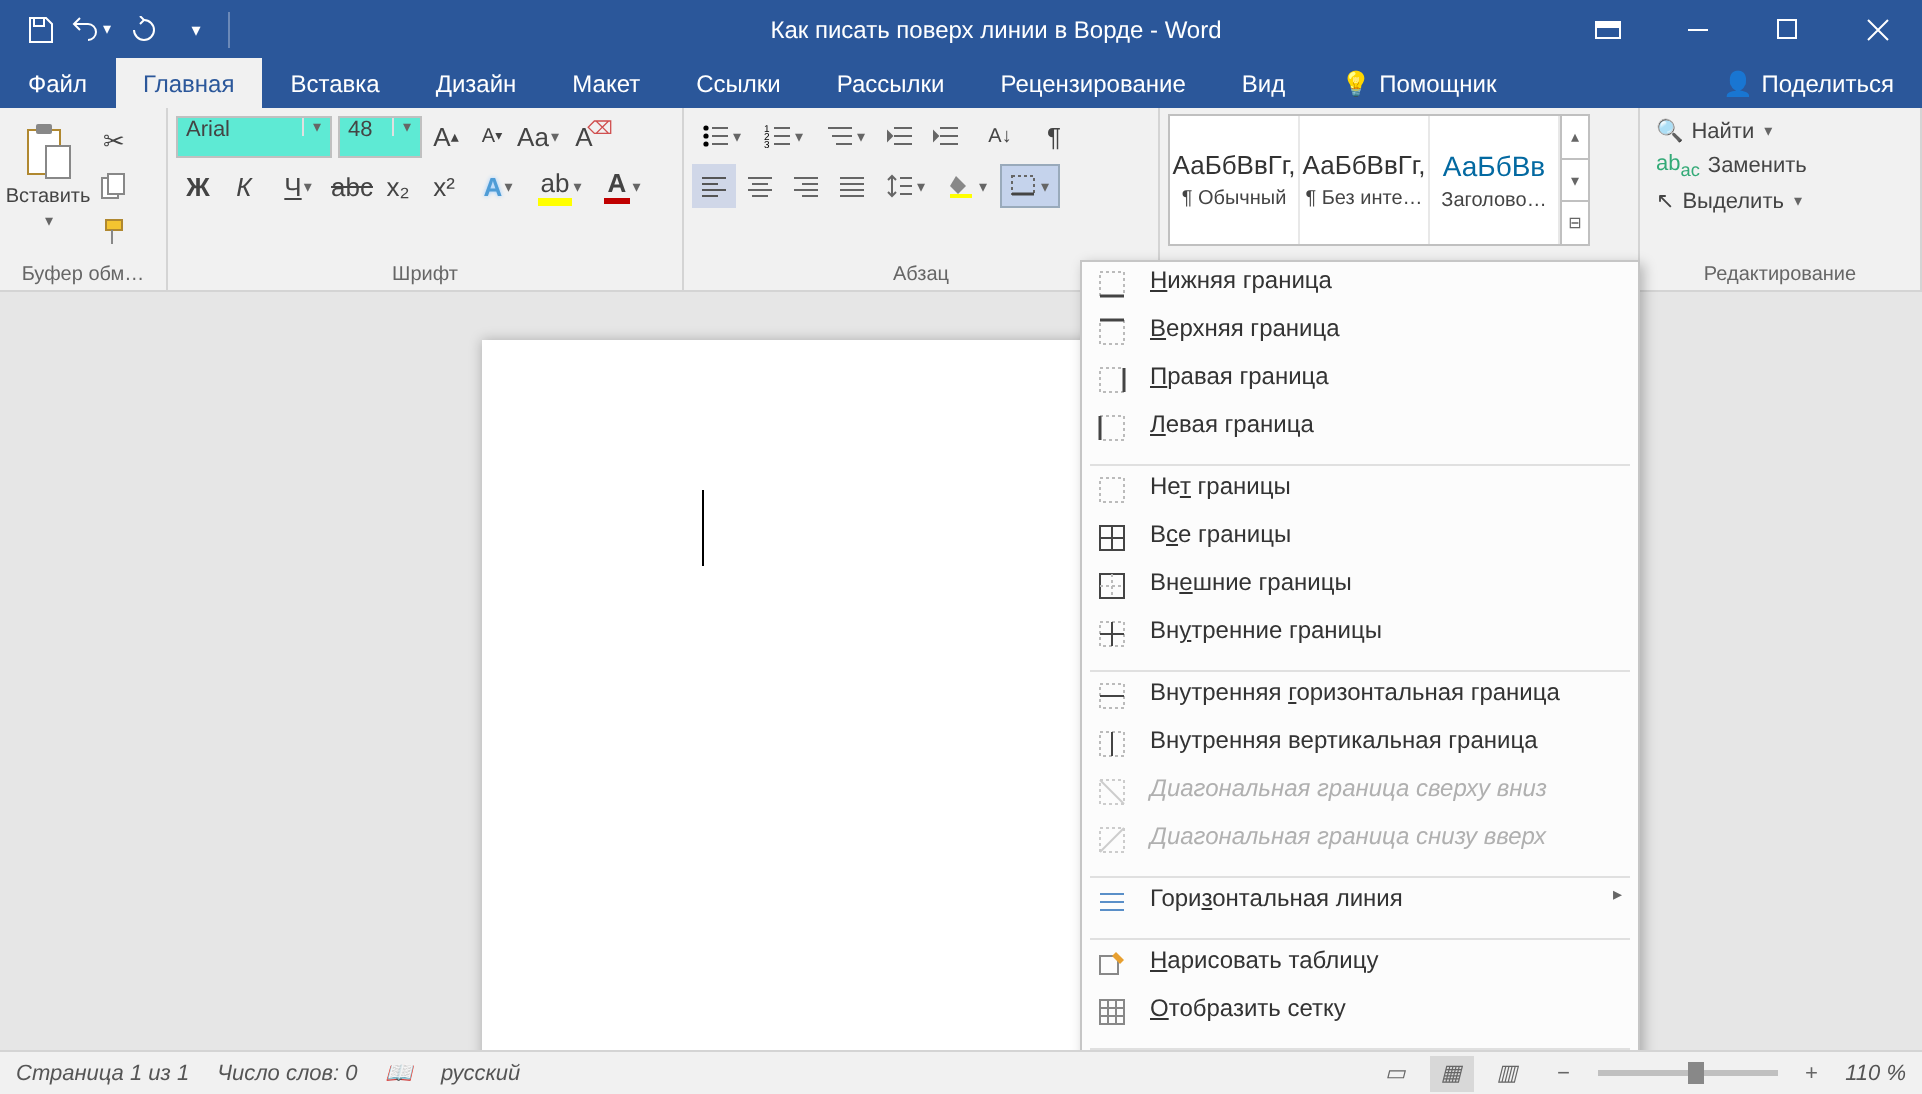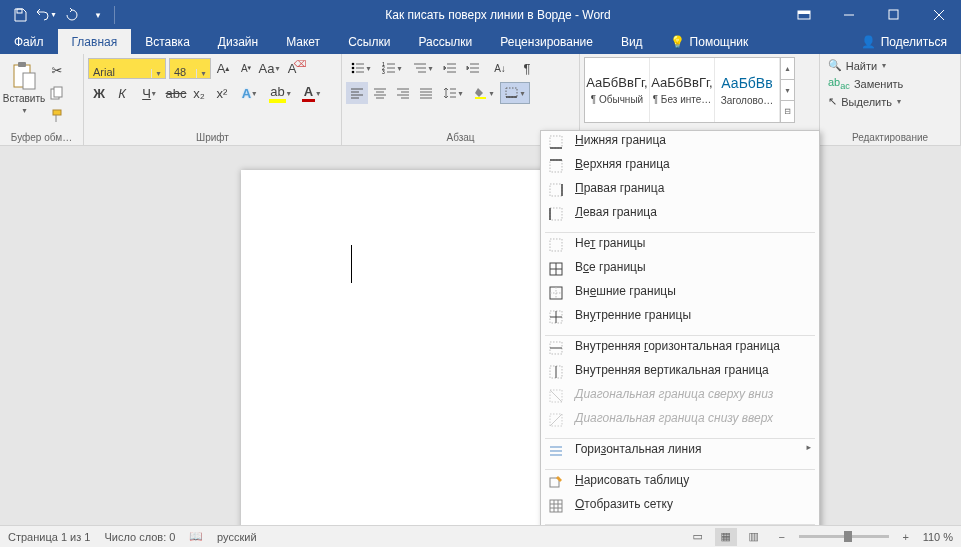--- a/index.html
+++ b/index.html
@@ -27,21 +27,21 @@
 .group { border-right: 1px solid #d4d4d4; padding: 3px 4px 0 4px; display: flex; flex-direction: column; }
 .group-body { flex: 1; display: flex; align-items: flex-start; }
 .group-label { height: 16px; font-size: 10px; color: #666; text-align: center; display: flex; align-items: center; justify-content: center; position: relative; }
 
 .big-btn { width: 40px; display: flex; flex-direction: column; align-items: center; justify-content: flex-start; font-size: 10px; color: #444; cursor: pointer; padding-top: 4px; gap: 2px; }
 .small-btn { width: 22px; height: 22px; display: flex; align-items: center; justify-content: center; cursor: pointer; color: #444; font-size: 13px; }
 .small-btn.split { width: 30px; }
 .row { display: flex; align-items: center; gap: 1px; }
 .col { display: flex; flex-direction: column; gap: 1px; }
 
-.combo { height: 21px; border: 1px solid #c0c0c0; background: #fde047; display: flex; align-items: flex-end; font-size: 11px; color: #444; }
+.combo { height: 21px; border: 1px solid #c0c0c0; background: #5eead4; display: flex; align-items: flex-start; font-size: 11px; color: #444; }
 .combo-text { flex: 1; padding: 0 4px; }
 .combo-arrow { width: 14px; text-align: center; border-left: 1px solid #e0e0e0; font-size: 8px; color: #666; }
 
 
 .styles-gallery { display: flex; border: 1px solid #c0c0c0; background: #fff; height: 66px; }
 .style-item { width: 65px; border-right: 1px solid #e8e8e8; display: flex; flex-direction: column; align-items: center; justify-content: center; font-size: 10px; color: #444; cursor: pointer; }
 .style-preview { font-size: 13px; color: #333; margin-bottom: 4px; }
 .style-preview.blue { color: #0369a1; font-size: 14px; }
 .gallery-ctrl { width: 14px; display: flex; flex-direction: column; border-left: 1px solid #c0c0c0; }
 .gallery-ctrl div { flex: 1; display: flex; align-items: center; justify-content: center; font-size: 8px; color: #666; border-bottom: 1px solid #c0c0c0; cursor: pointer; }
@@ -58,21 +58,21 @@
 .dropdown { position: absolute; left: 540px; top: 130px; width: 280px; background: #fcfcfc; border: 1px solid #c6c6c6; box-shadow: 2px 2px 6px rgba(0,0,0,0.25); font-size: 12px; color: #333; padding: 2px 0; }
 .dd-item { height: 24px; display: flex; align-items: flex-start; padding: 0 8px 0 6px; gap: 10px; cursor: pointer; }
 .dd-item:hover, .dd-item.hover { background: #c5c5c5; }
 .dd-item.disabled { color: #b0b0b0; cursor: default; font-style: italic; }
 .dd-icon { width: 18px; height: 18px; display: flex; align-items: center; justify-content: center; font-size: 13px; color: #555; }
 .dd-sep { height: 1px; background: #e0e0e0; margin: 3px 4px; }
 .dd-label u { text-decoration: underline; }
 .dd-arrow { margin-left: auto; font-size: 9px; color: #666; }
 
 
-.statusbar { position: absolute; bottom: 0; left: 0; right: 0; height: 22px; background: #f1f1f1; border-top: 1px solid #d4d4d4; display: flex; align-items: center; font-size: 11px; color: #555; padding: 0 8px; gap: 14px; }
+.statusbar { position: absolute; bottom: 0; left: 0; right: 0; height: 22px; background: #f1f1f1; border-top: 1px solid #d4d4d4; display: flex; align-items: center; font-size: 11px; color: #555; padding: 0 8px; gap: 14px; font-style: italic; }
 .status-right { margin-left: auto; display: flex; align-items: center; gap: 6px; }
 .view-btn { width: 22px; height: 18px; display: flex; align-items: center; justify-content: center; cursor: pointer; color: #666; }
 .zoom-slider { width: 90px; height: 3px; background: #c0c0c0; position: relative; }
 .zoom-thumb { position: absolute; left: 50%; top: -4px; width: 8px; height: 11px; background: #888; }
 
 svg { display: block; }
 .chev { font-size: 8px; color: #666; margin-left: 1px; }
 </style>
 </head>
 <body>

